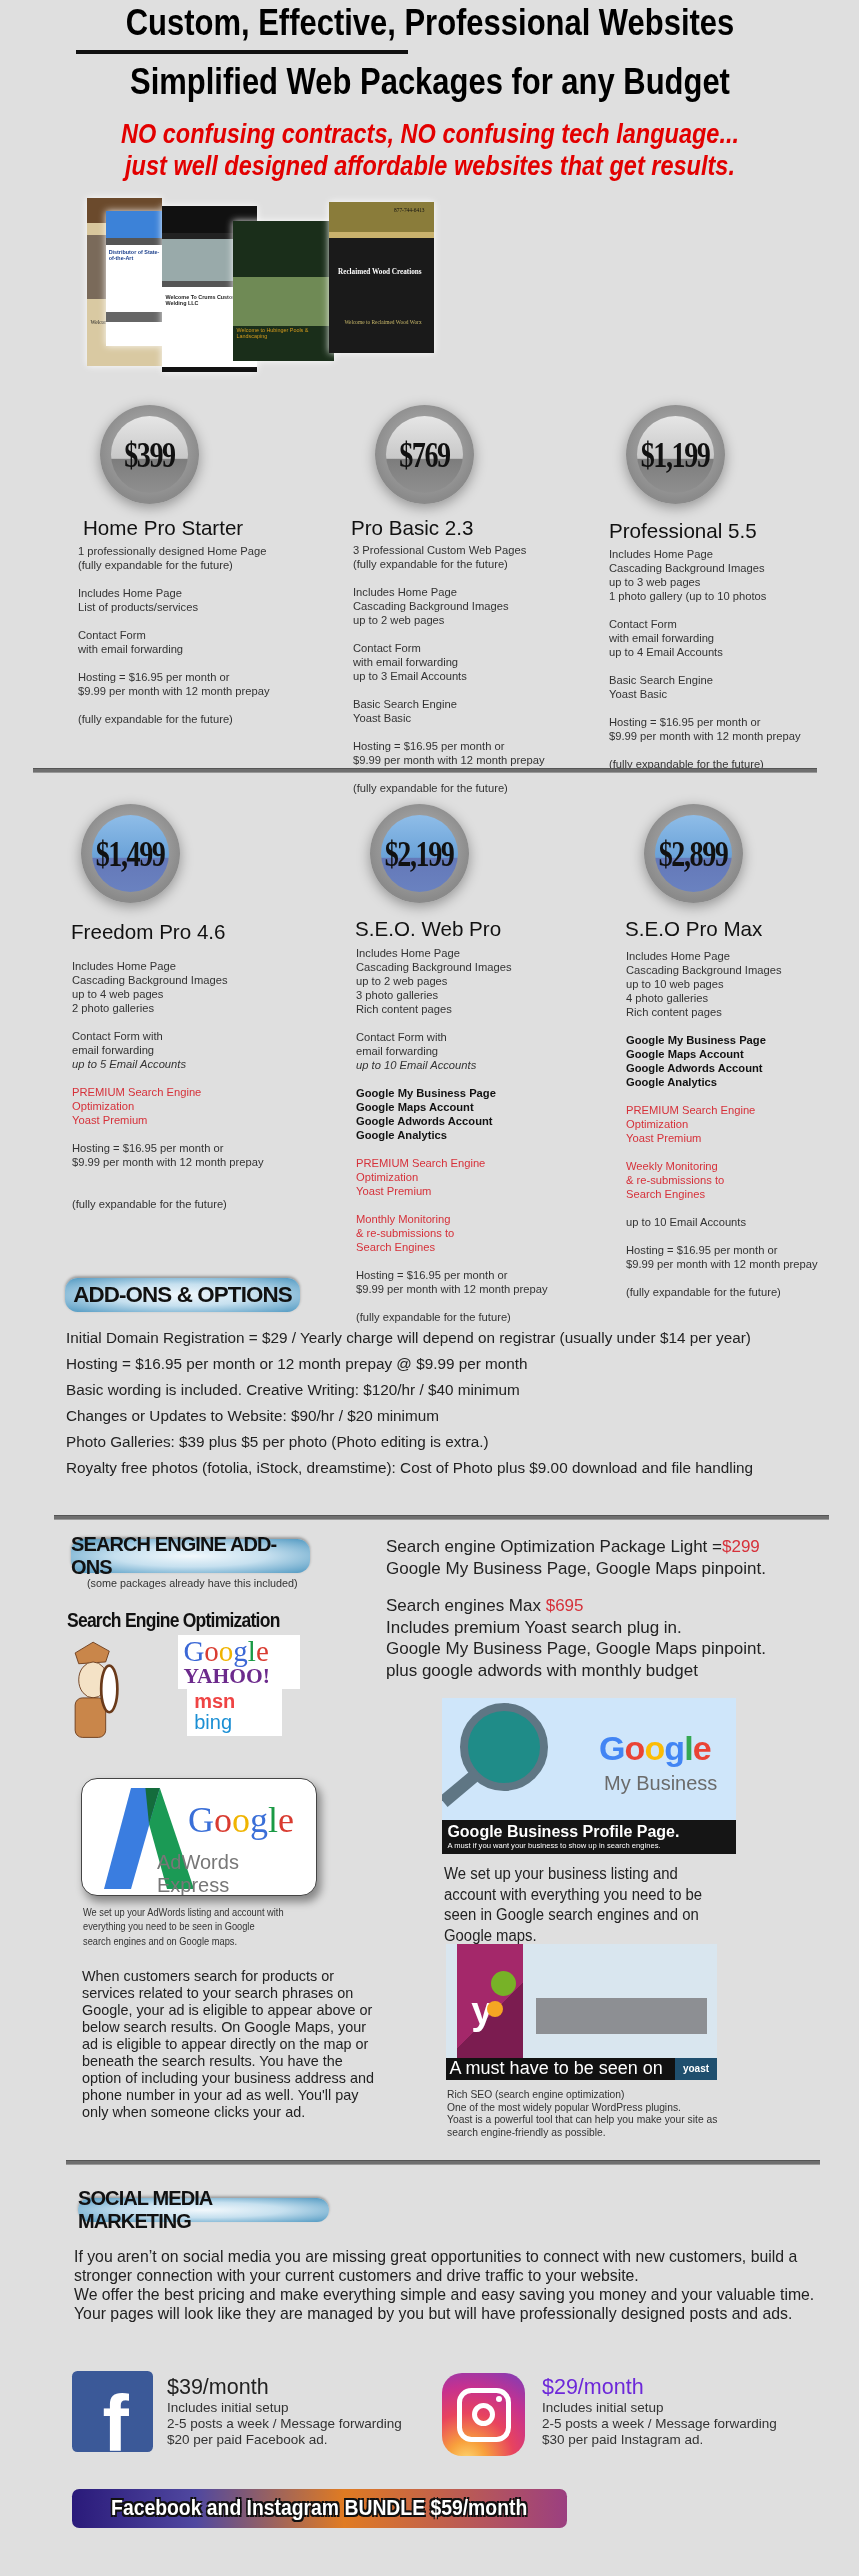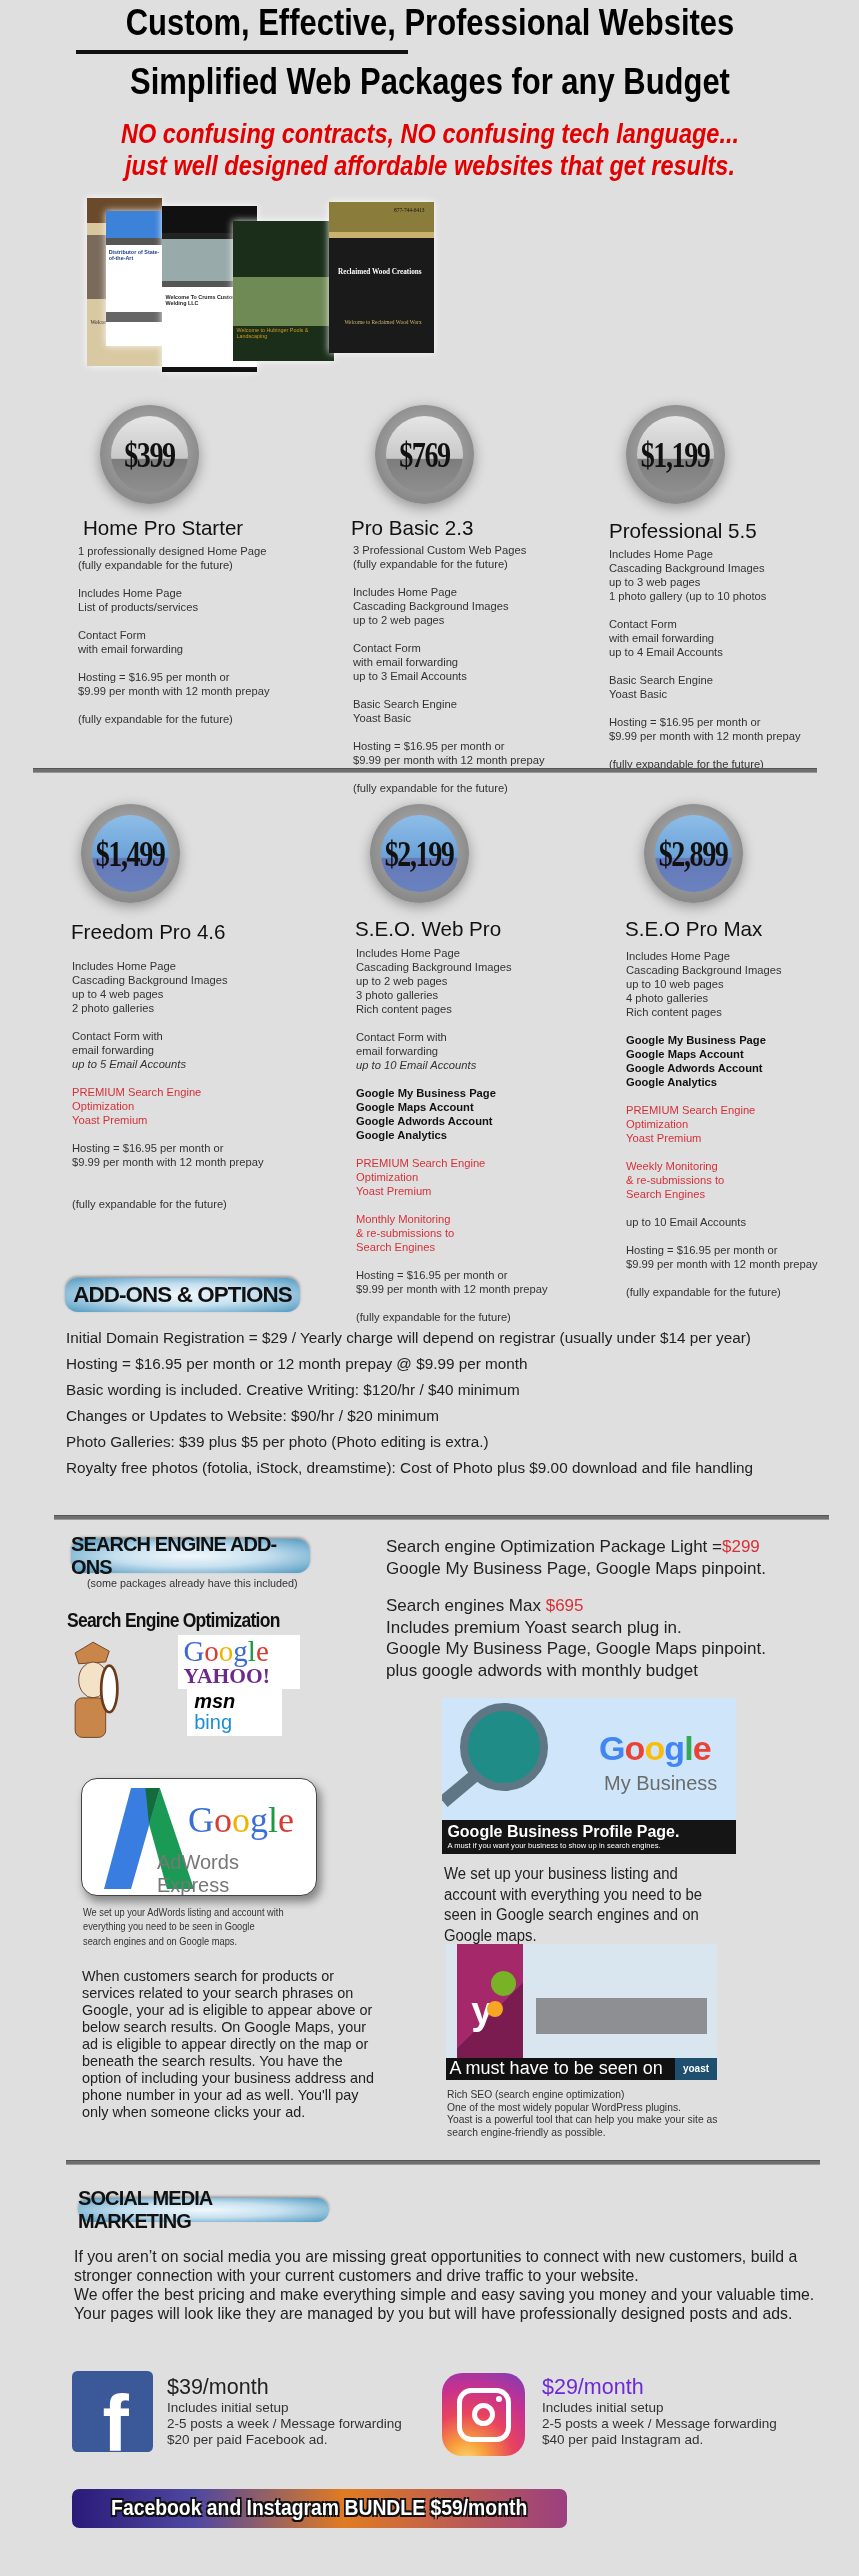--- a/index.html
+++ b/index.html
@@ -261,21 +261,21 @@
       <rect x="10" y="70" width="34" height="44" rx="8" fill="#c9864a" stroke="#6a3a1a"></rect>
       <ellipse cx="48" cy="60" rx="9" ry="26" fill="#fff" stroke="#6a3a1a" stroke-width="3"></ellipse>
     </svg>
 </div>
 <div class="abs" style="left:178px;top:1635px;width:126px;height:101px">
   <div style="background:#fff;width:122px;height:54px;padding:1.8px 5.4px;font-family:'Liberation Serif',serif">
     <div style="font-size:29px;line-height:29px"><span style="color:#3b68d6">G</span><span style="color:#d93b30">o</span><span style="color:#f0b400">o</span><span style="color:#3b68d6">g</span><span style="color:#1b9a45">l</span><span style="color:#d93b30">e</span></div>
     <div style="font-size:21.5px;line-height:21.5px;color:#6c2a8c;font-weight:bold">YAHOO!</div>
   </div>
   <div style="background:#fff;width:95px;height:47px;margin-left:9px;padding:1.8px 7.2px">
-    <div style="font-size:20px;line-height:21.5px;color:#000000;font-weight:bold;font-style:italic">msn</div>
+    <div style="font-size:20px;line-height:21.5px;color:#ef4444;font-weight:bold;">msn</div>
     <div style="font-size:20px;line-height:21.5px;color:#1b8fd4">bing</div>
   </div>
 </div>
 
 <div class="abs seo-txt" style="left:386px;top:1536px;width:449px">
   <div><span>Search engine Optimization Package Light =</span><span style="color:#d6313a">$299</span></div>
   <div>Google My Business Page, Google Maps pinpoint.</div>
 </div>
 <div class="abs seo-txt" style="left:386px;top:1595px;width:449px">
   <div><span>Search engines Max </span><span style="color:#d6313a">$695</span></div>
@@ -345,19 +345,19 @@
 <div class="abs ig" style="left:442px;top:2373px">
   <div style="width:54px;height:54px;border:5.4px solid #fff;border-radius:14.4px;position:relative">
     <div style="position:absolute;left:10px;top:10px;width:23px;height:23px;border:5.4px solid #fff;border-radius:50%"></div>
     <div style="position:absolute;left:34px;top:3.6px;width:6.3px;height:6.3px;background:#fff;border-radius:50%"></div>
   </div>
 </div>
 <div class="abs" style="left:542px;top:2375px">
   <div style="font-size:21.5px;color:#6d28d9">$29/month</div>
   <div style="font-size:13.5px;line-height:16px;color:#333">Includes initial setup</div>
   <div style="font-size:13.5px;line-height:16px;color:#333">2-5 posts a week / Message forwarding</div>
-  <div style="font-size:13.5px;line-height:16px;color:#333">$40 per paid Instagram ad.</div>
+  <div style="font-size:13.5px;line-height:16px;color:#333">$30 per paid Instagram ad.</div>
 </div>
 
 <div class="abs" style="left:72px;top:2489px;width:495px;height:39px;border-radius:7.2px;background:linear-gradient(90deg,#2a1a7a 0,#5048a0 25%,#e07b22 55%,#9b3f80 100%);display:flex;align-items:center;justify-content:center">
   <span style="font-size:21.5px;font-weight:bold;color:#fff;text-shadow:-1.8px -1.8px 0 #111,1.8px -1.8px 0 #111,-1.8px 1.8px 0 #111,1.8px 1.8px 0 #111;transform:scaleX(0.9)">Facebook and Instagram BUNDLE $59/month</span>
 </div>
 
 
 </body></html>

